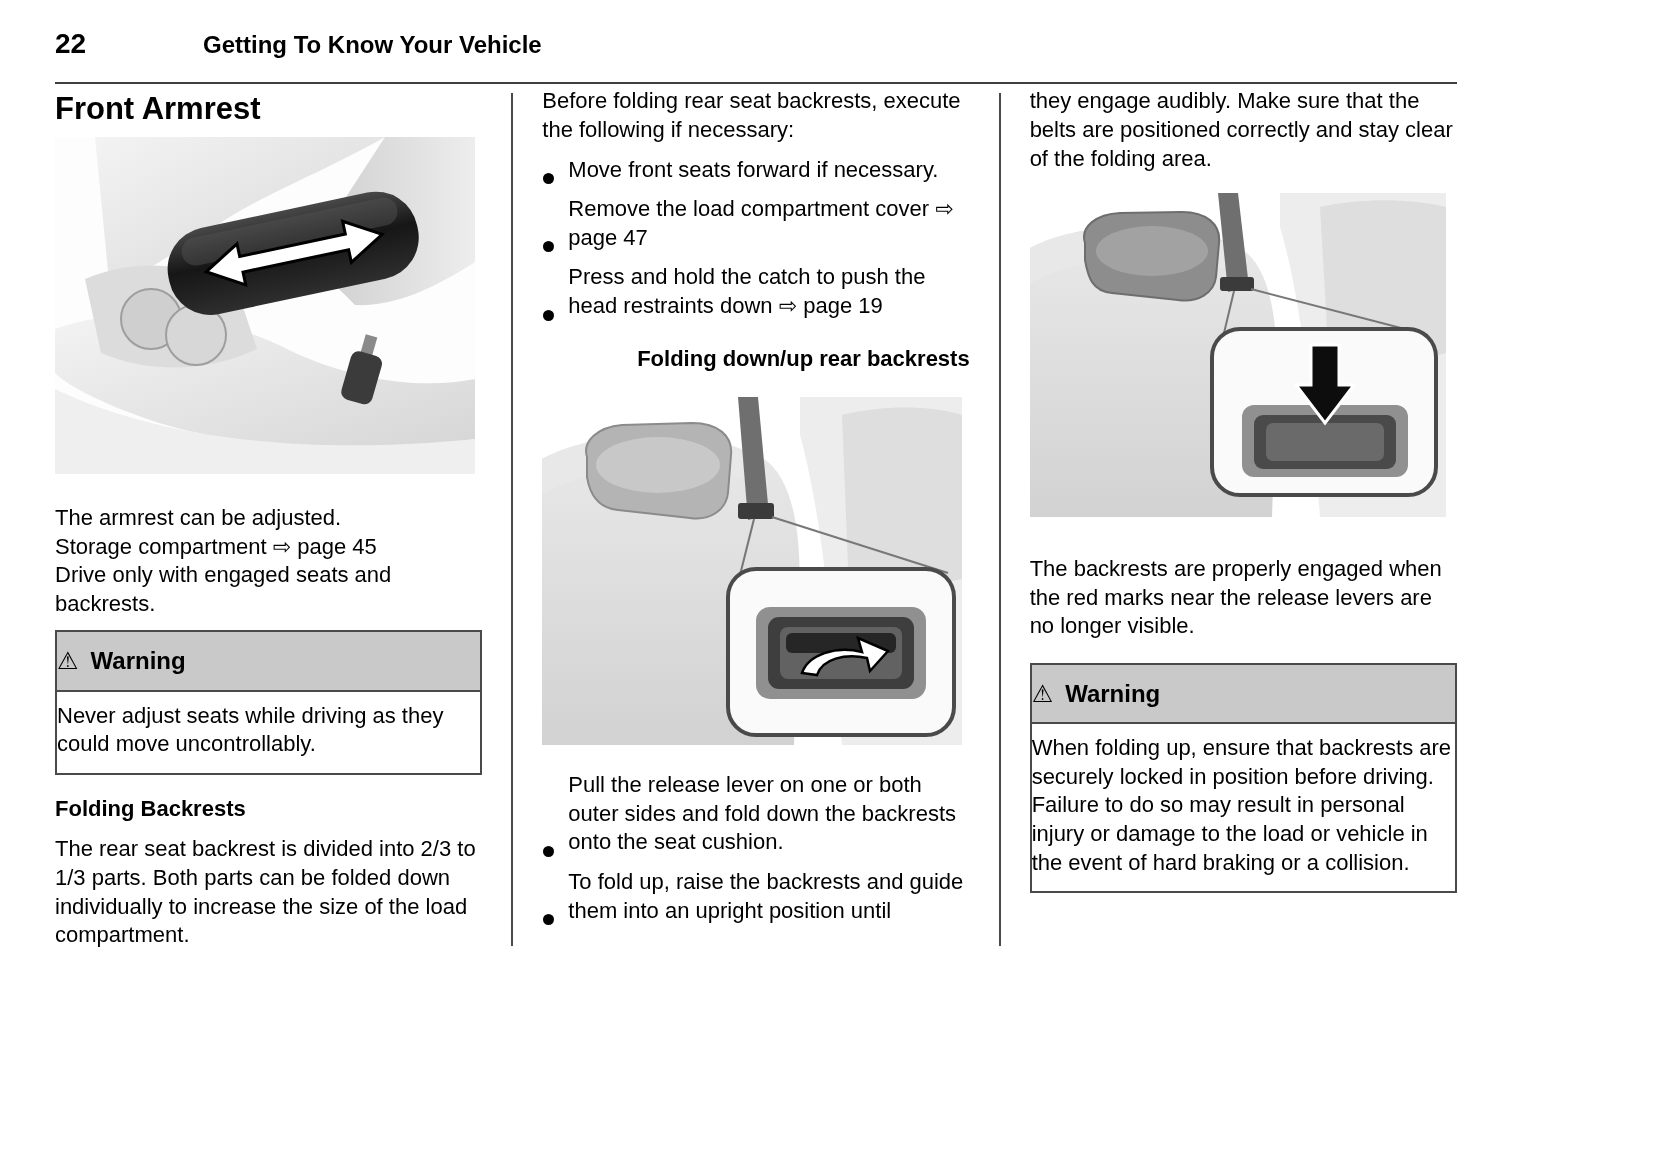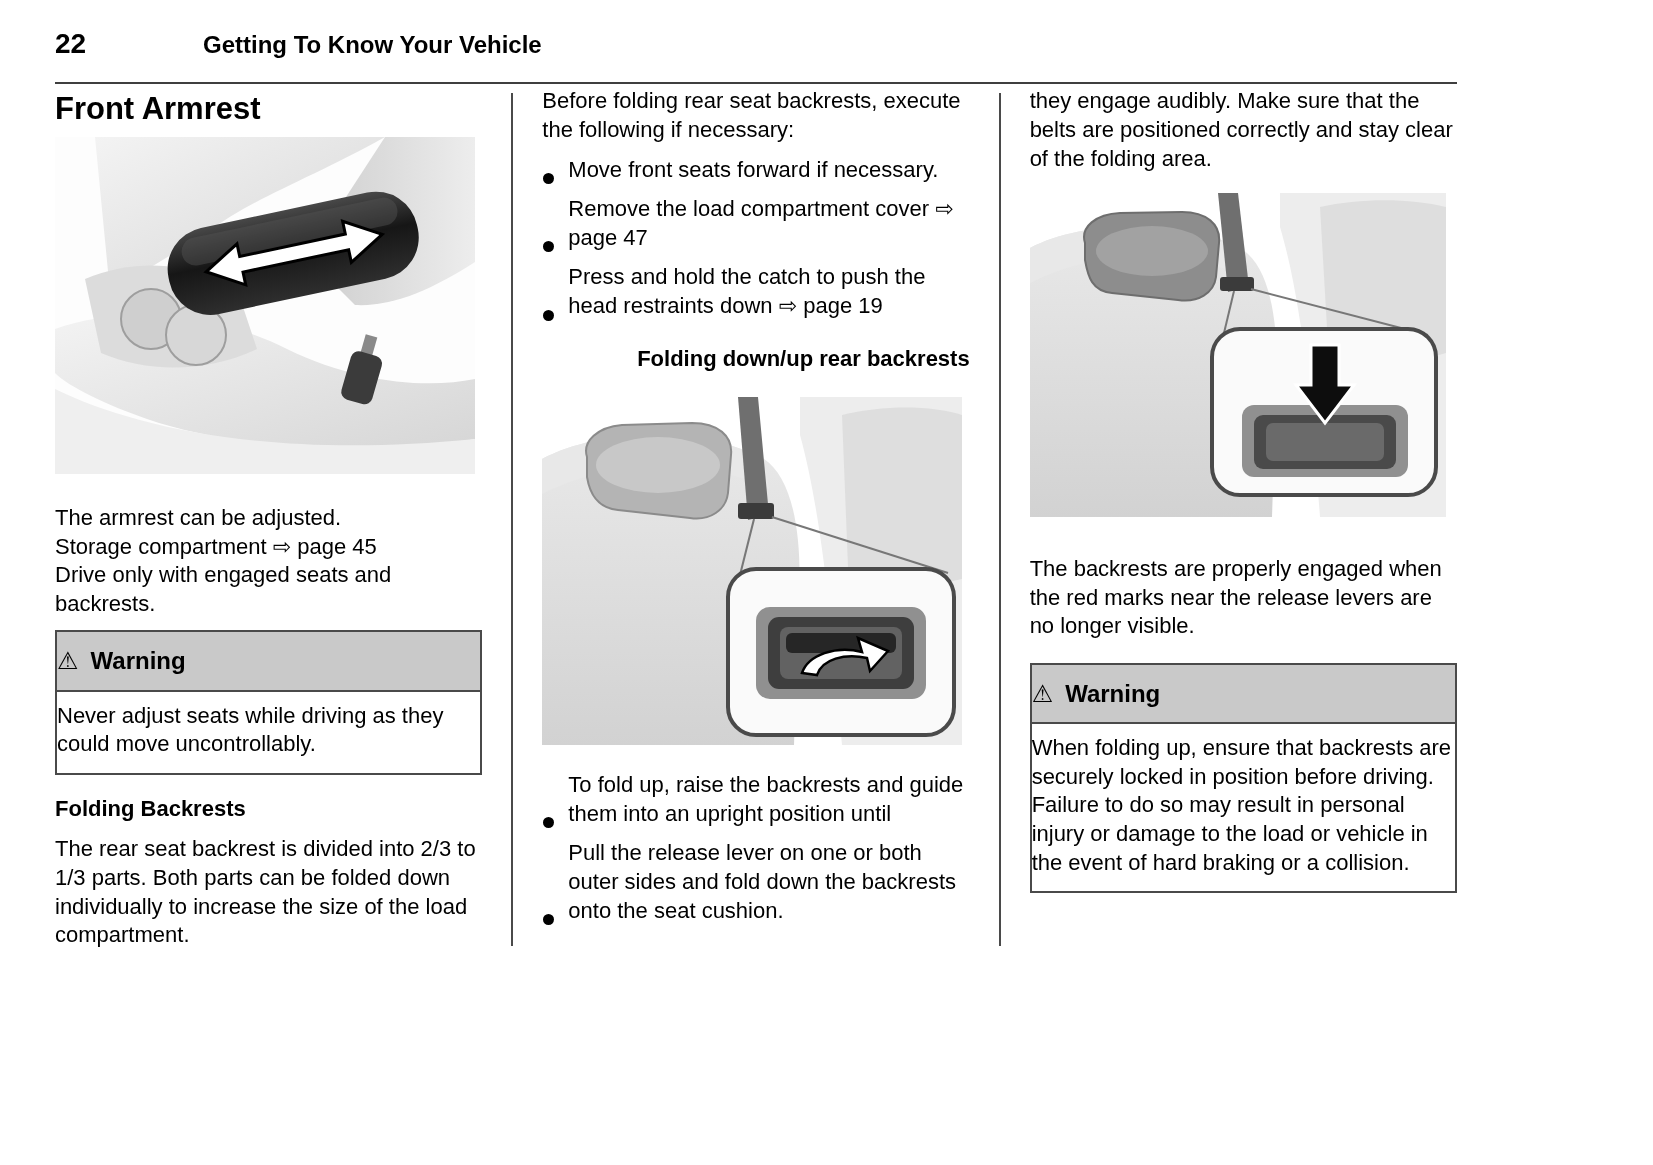--- a/index.html
+++ b/index.html
@@ -158,25 +158,25 @@
           <rect x="214" y="210" width="170" height="92" rx="14" fill="#909090"></rect>
           <rect x="226" y="220" width="146" height="72" rx="11" fill="#3e3e3e"></rect>
           <rect x="238" y="230" width="122" height="52" rx="8" fill="#626262"></rect>
           <rect x="244" y="236" width="110" height="20" rx="6" fill="#262626"></rect>
           <path d="M260 276 C266 258 294 248 320 255 L316 241 L346 254 L328 274 L325 261 C303 256 280 262 275 278 Z" fill="#ffffff" stroke="#000000" stroke-width="2.5"></path>
         </svg>
       </figure>
 
       <div class="bullet">
         <span class="dot"></span>
+        <span class="bt">Pull the release lever on one or both outer sides and fold down the backrests onto the seat cushion.</span>
+      </div>
+      <div class="bullet">
+        <span class="dot"></span>
         <span class="bt">To fold up, raise the backrests and guide them into an upright position until</span>
-      </div>
-      <div class="bullet">
-        <span class="dot"></span>
-        <span class="bt">Pull the release lever on one or both outer sides and fold down the backrests onto the seat cushion.</span>
       </div>
     </section>
 
     <div class="vrule"></div>
 
     <section class="col">
       <p>they engage audibly. Make sure that the belts are positioned correctly and stay clear of the folding area.</p>
 
       <figure style="margin-top:20px; margin-bottom:38px;">
         <svg width="416" height="324" viewBox="0 0 416 324">

